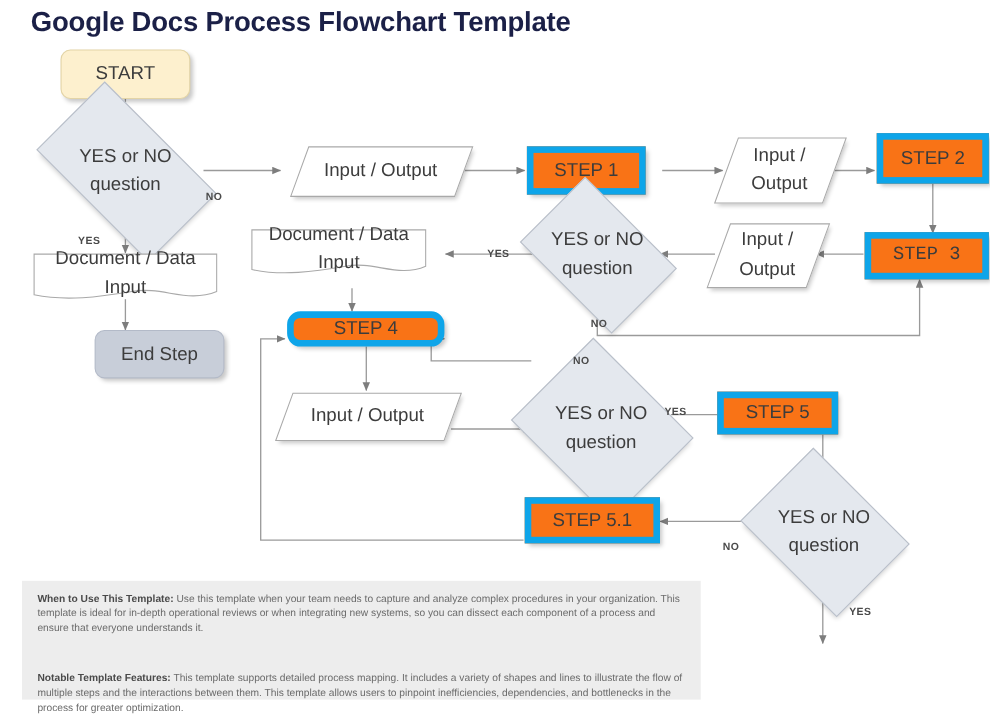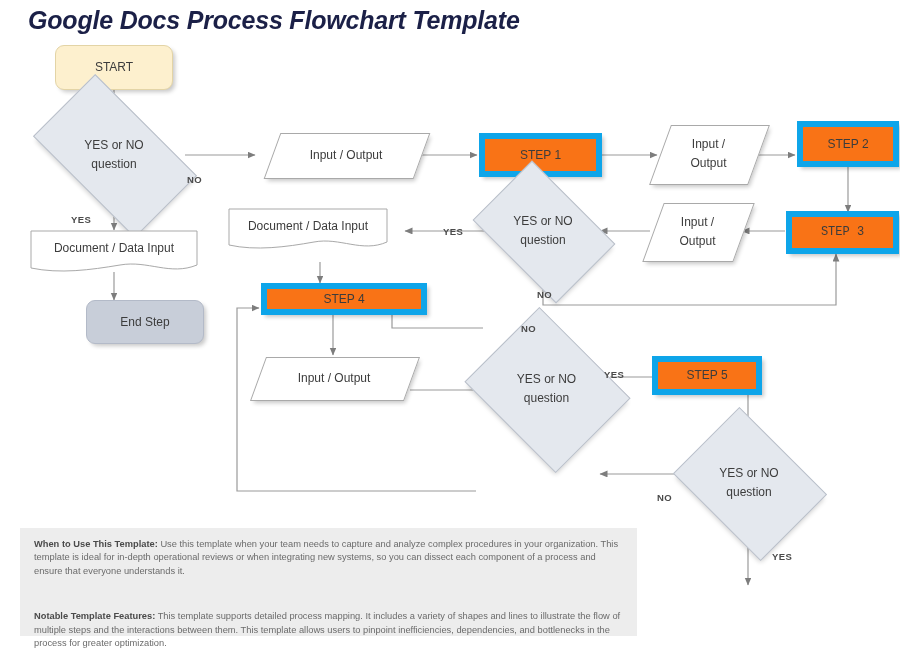--- a/index.html
+++ b/index.html
@@ -10,31 +10,30 @@
     font-family:"Liberation Sans", sans-serif;
     color:#3b3b3b;
     overflow:hidden;
     position:relative;
   }
   #page-title{
     position:absolute;left:28px;top:6px;
     font-size:25px;font-weight:bold;color:#1b2047;
     letter-spacing:-0.2px;
     white-space:nowrap;
-    font-style:italic;
   }
   #canvas{position:absolute;left:0;top:0;width:900px;height:657px;}
   svg.wires{position:absolute;left:0;top:0;width:900px;height:657px;pointer-events:none;}
 
   .node{
     position:absolute;
     box-sizing:border-box;
     display:flex;align-items:center;justify-content:center;
     text-align:center;
-    font-size:12px;
+    font-size:17px;
     color:#3c3c3c;
     line-height:1.55;
   }
   .node .lbl{display:block;padding:0 6px;}
 
   
   .rect{
     background:#f97316;
     border:6px solid #0ea5e9;
     box-shadow:3px 3px 4px -1px rgba(0,0,0,0.22);
@@ -181,21 +180,21 @@
 
   <div class="node round endstep" style="left:55px;top:300px;width:118px;height:44px;margin-left:31px;">
     <span class="lbl">End Step</span>
   </div>
 
   <div class="node para" style="left:272px;top:133px;width:148px;height:44px;">
     <span class="pshape"></span>
     <span class="lbl">Input / Output</span>
   </div>
 
-  <div class="node rect" style="left:479px;top:133px;width:123px;height:44px;">
+  <div class="node rect" style="left:479px;top:133px;width:108px;height:44px;">
     <span class="lbl">STEP 1</span>
   </div>
 
   <div class="node para" style="left:660px;top:125px;width:97px;height:58px;">
     <span class="pshape"></span>
     <span class="lbl">
       <span>Input /</span><br>
       <span>Output</span>
     </span>
   </div>
@@ -224,41 +223,44 @@
     </span>
   </div>
 
   <div class="node doc" style="left:228px;top:208px;width:160px;height:44px;">
     <svg class="docsvg" viewBox="0 0 160 44" preserveAspectRatio="none">
       <path d="M1,1 L159,1 L159,34 C134,45 112,29 86,34 C58,39 28,43 1,37 Z" fill="#ffffff" stroke="#a9a9a9" stroke-width="1"></path>
     </svg>
     <span class="lbl">Document / Data Input</span>
   </div>
 
-  <div class="node rect" style="left:261px;top:283px;width:166px;height:32px;">
+  <div class="node rect" style="left:261px;top:283px;width:143px;height:32px;border-radius:12px;">
     <span class="lbl">STEP 4</span>
   </div>
 
   <div class="node para" style="left:258px;top:357px;width:152px;height:42px;">
     <span class="pshape"></span>
     <span class="lbl">Input / Output</span>
   </div>
 
   <div class="node diamond" style="left:483px;top:337px;width:127px;height:104px;">
     <span class="dshape"></span>
     <span class="lbl">
       <span>YES or NO</span><br>
       <span>question</span>
     </span>
   </div>
 
   <div class="node rect" style="left:652px;top:356px;width:110px;height:39px;">
     <span class="lbl">STEP 5</span>
   </div>
 
+  <div class="node rect" style="left:477px;top:452px;width:123px;height:42px;">
+    <span class="lbl">STEP 5.1</span>
+  </div>
 
   <div class="node diamond" style="left:688px;top:437px;width:122px;height:92px;">
     <span class="dshape"></span>
     <span class="lbl">
       <span>YES or NO</span><br>
       <span>question</span>
     </span>
   </div>
 
 

